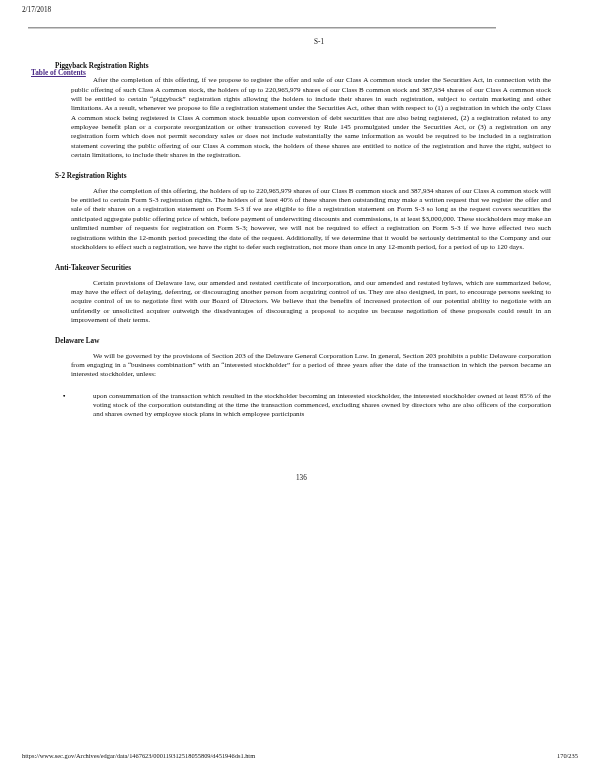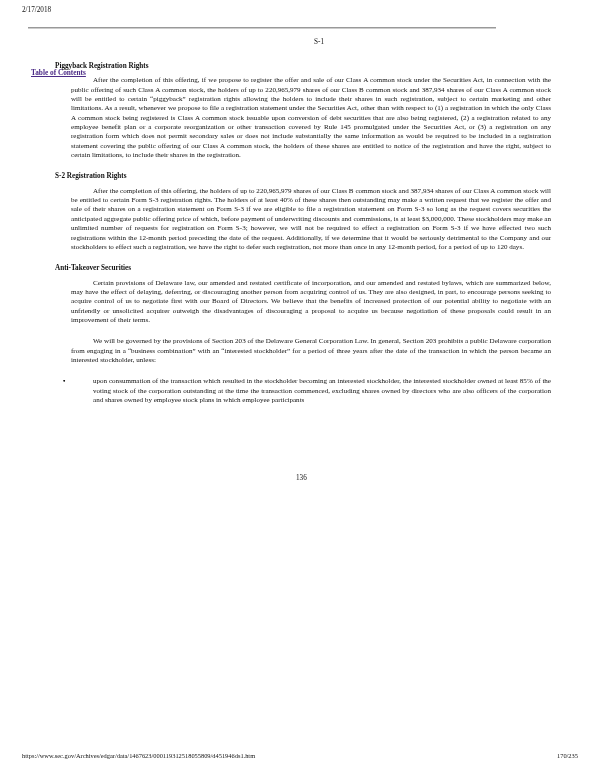--- a/index.html
+++ b/index.html
@@ -40,20 +40,21 @@
     <p class="section-heading">S-2 Registration Rights</p>
     <p class="para">After the completion of this offering, the holders of up to 220,965,979 shares of our Class B common stock and 387,934 shares of our Class A common stock will be entitled to certain Form S-3 registration rights. The holders of at least 40% of these shares then outstanding may make a written request that we register the offer and sale of their shares on a registration statement on Form S-3 if we are eligible to file a registration statement on Form S-3 so long as the request covers securities the anticipated aggregate public offering price of which, before payment of underwriting discounts and commissions, is at least $3,000,000. These stockholders may make an unlimited number of requests for registration on Form S-3; however, we will not be required to effect a registration on Form S-3 if we have effected two such registrations within the 12-month period preceding the date of the request. Additionally, if we determine that it would be seriously detrimental to the Company and our stockholders to effect such a registration, we have the right to defer such registration, not more than once in any 12-month period, for a period of up to 120 days.</p>
   </section>
 
   <section>
     <p class="section-heading">Anti-Takeover Securities</p>
     <p class="para">Certain provisions of Delaware law, our amended and restated certificate of incorporation, and our amended and restated bylaws, which are summarized below, may have the effect of delaying, deferring, or discouraging another person from acquiring control of us. They are also designed, in part, to encourage persons seeking to acquire control of us to negotiate first with our Board of Directors. We believe that the benefits of increased protection of our potential ability to negotiate with an unfriendly or unsolicited acquirer outweigh the disadvantages of discouraging a proposal to acquire us because negotiation of these proposals could result in an improvement of their terms.</p>
   </section>
 
   <section>
+    <p class="section-heading">Delaware Law</p>
     <p class="para">We will be governed by the provisions of Section 203 of the Delaware General Corporation Law. In general, Section 203 prohibits a public Delaware corporation from engaging in a “business combination” with an “interested stockholder” for a period of three years after the date of the transaction in which the person became an interested stockholder, unless:</p>
     <ul class="bullets">
       <li class="bullet">
         <span class="bullet-dot">•</span>
       </li>
       <li class="bullet">
         <span class="bullet-dot">•</span>
         <span>upon consummation of the transaction which resulted in the stockholder becoming an interested stockholder, the interested stockholder owned at least 85% of the voting stock of the corporation outstanding at the time the transaction commenced, excluding shares owned by directors who are also officers of the corporation and shares owned by employee stock plans in which employee participants</span>
       </li>
     </ul>

